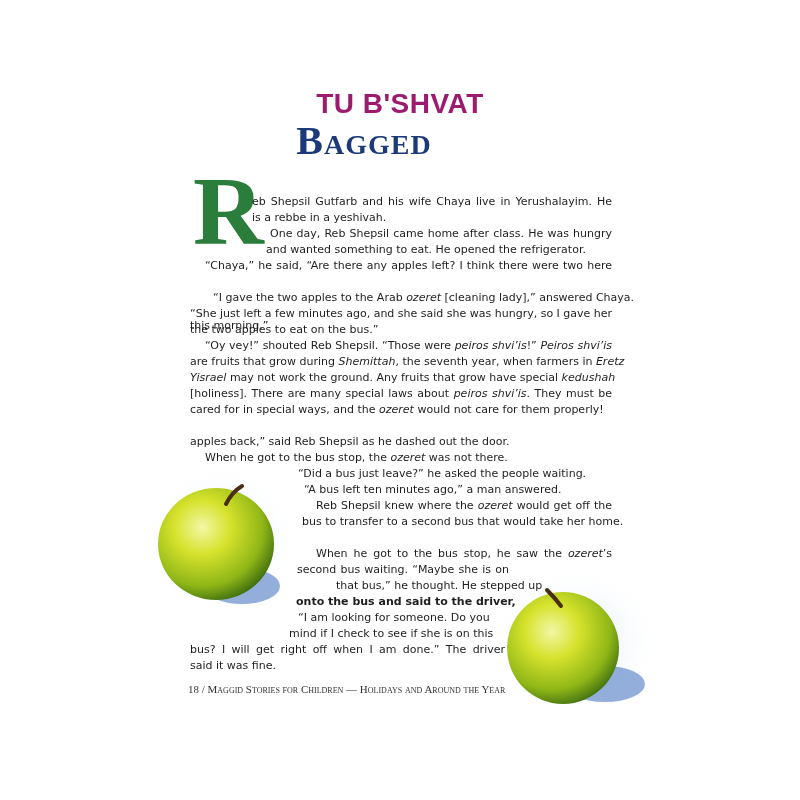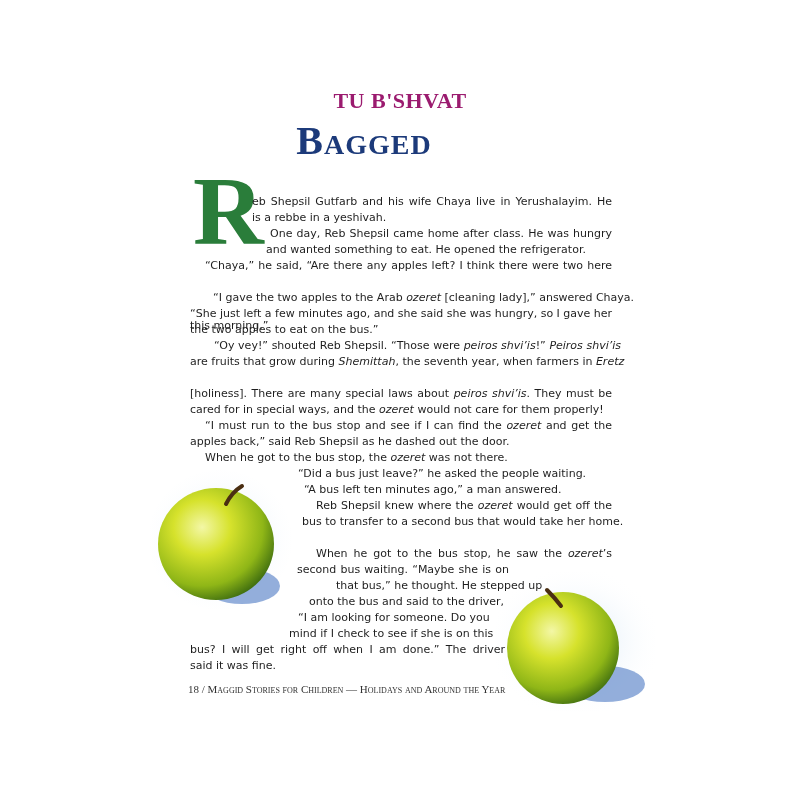--- a/index.html
+++ b/index.html
@@ -1,18 +1,18 @@
 <!DOCTYPE html>
 <html><head>
   <meta charset="utf-8">
   <style>
     html, body { margin: 0; padding: 0; background: #ffffff; }
     body { width: 800px; height: 800px; position: relative; overflow: hidden; font-family: "Liberation Sans", "DejaVu Sans", sans-serif; color: #1e1e1e; }
     .page { position: absolute; left: 0; top: 0; width: 800px; height: 800px; }
-    .section-label { position: absolute; left: 0; width: 800px; top: 88px; text-align: center; font-family: Liberation Serif, serif; font-weight: bold; font-size: 22px; color: #9b1b6f; letter-spacing: 0.5px; }
+    .section-label { position: absolute; left: 0; width: 800px; top: 88px; text-align: center; font-family: Liberation Sans, sans-serif; font-weight: bold; font-size: 28px; color: #9b1b6f; letter-spacing: 0.5px; }
     .title { position: absolute; left: 0; width: 728px; top: 117px; text-align: center; font-family: "Liberation Serif", "DejaVu Serif", serif; font-weight: bold; font-size: 40px; color: #1c3a7a; font-variant: small-caps; letter-spacing: 1px; }
     .dropcap { position: absolute; left: 193px; top: 162px; font-family: "Liberation Serif", "DejaVu Serif", serif; font-weight: bold; font-size: 98px; line-height: 98px; color: #2a7d3a; }
     .line { position: absolute; font-family: "DejaVu Sans", sans-serif; font-size: 11px; white-space: nowrap; color: #1e1e1e; line-height: 16px; }
     .line.just { text-align: justify; text-align-last: justify; }
     .line i { font-style: italic; }
     .apple { position: absolute; }
     .footer { position: absolute; left: 188px; top: 683px; font-family: "Liberation Serif", serif; font-size: 11px; color: #333; font-variant: small-caps; white-space: nowrap; }
   </style>
 </head>
 <body>
@@ -64,34 +64,34 @@
 
   <div class="line just" style="left:252px; top:194px; width:360px;">eb Shepsil Gutfarb and his wife Chaya live in Yerushalayim. He</div>
   <div class="line" style="left:252px; top:210px;">is a rebbe in a yeshivah.</div>
   <div class="line just" style="left:270px; top:226px; width:342px;">One day, Reb Shepsil came home after class. He was hungry</div>
   <div class="line" style="left:266px; top:242px;">and wanted something to eat. He opened the refrigerator.</div>
   <div class="line just" style="left:205px; top:258px; width:407px;">“Chaya,” he said, “Are there any apples left? I think there were two here</div>
   <div class="line" style="left:190px; top:274px;margin-top:44px;">this morning.”</div>
   <div class="line just" style="left:205px; top:290px; width:407px;margin-left:8px;" id="l6">“I gave the two apples to the Arab <i>ozeret</i> [cleaning lady],” answered Chaya.</div>
   <div class="line just" style="left:190px; top:306px; width:422px;">“She just left a few minutes ago, and she said she was hungry, so I gave her</div>
   <div class="line" style="left:190px; top:322px;">the two apples to eat on the bus.”</div>
-  <div class="line just" style="left:205px; top:338px; width:407px;margin-left:9px;" id="l9">“Oy vey!” shouted Reb Shepsil. “Those were <i>peiros shvi’is</i>!” <i>Peiros shvi’is</i></div>
+  <div class="line just" style="left:205px; top:338px; width:407px;" id="l9">“Oy vey!” shouted Reb Shepsil. “Those were <i>peiros shvi’is</i>!” <i>Peiros shvi’is</i></div>
   <div class="line just" style="left:190px; top:354px; width:422px;" id="l10">are fruits that grow during <i>Shemittah</i>, the seventh year, when farmers in <i>Eretz</i></div>
+  <div class="line just" style="left:190px; top:370px; width:422px;" id="l11"><i>Yisrael</i> may not work the ground. Any fruits that grow have special <i>kedushah</i></div>
   <div class="line just" style="left:190px; top:386px; width:422px;" id="l12">[holiness]. There are many special laws about <i>peiros shvi’is</i>. They must be</div>
   <div class="line" style="left:190px; top:402px;" id="l13">cared for in special ways, and the <i>ozeret</i> would not care for them properly!</div>
-  <div class="line just" style="left:205px; top:418px; width:407px;" id="l14">“I must run to the bus stop and see if I can find the <i>ozeret</i> and get the</div>
   <div class="line" style="left:190px; top:434px;">apples back,” said Reb Shepsil as he dashed out the door.</div>
   <div class="line" style="left:205px; top:450px;" id="l16">When he got to the bus stop, the <i>ozeret</i> was not there.</div>
   <div class="line" style="left:304px; top:482px;">“A bus left ten minutes ago,” a man answered.</div>
   <div class="line" style="left:298px; top:466px;">“Did a bus just leave?” he asked the people waiting.</div>
   <div class="line just" style="left:316px; top:498px; width:296px;" id="l19">Reb Shepsil knew where the <i>ozeret</i> would get off the</div>
   <div class="line" style="left:302px; top:514px;">bus to transfer to a second bus that would take her home.</div>
   <div class="line just" style="left:316px; top:546px; width:296px;" id="l22">When he got to the bus stop, he saw the <i>ozeret</i>’s</div>
   <div class="line just" style="left:297px; top:562px; width:212px;">second bus waiting. “Maybe she is on</div>
   <div class="line" style="left:297px; top:578px;margin-left:39px;">that bus,” he thought. He stepped up</div>
-  <div class="line" style="left:309px; top:594px;">onto the bus and said to the driver,</div>
+  <div class="line" style="left:296px; top:594px;font-weight:bold;">onto the bus and said to the driver,</div>
   <div class="line" style="left:298px; top:610px;">“I am looking for someone. Do you</div>
   <div class="line" style="left:289px; top:626px;">mind if I check to see if she is on this</div>
   <div class="line just" style="left:190px; top:642px; width:315px;">bus? I will get right off when I am done.” The driver</div>
   <div class="line" style="left:190px; top:658px;">said it was fine.</div>
 
   <div class="footer">18 / Maggid Stories for Children — Holidays and Around the Year</div>
 </div>
 
 </body></html>

